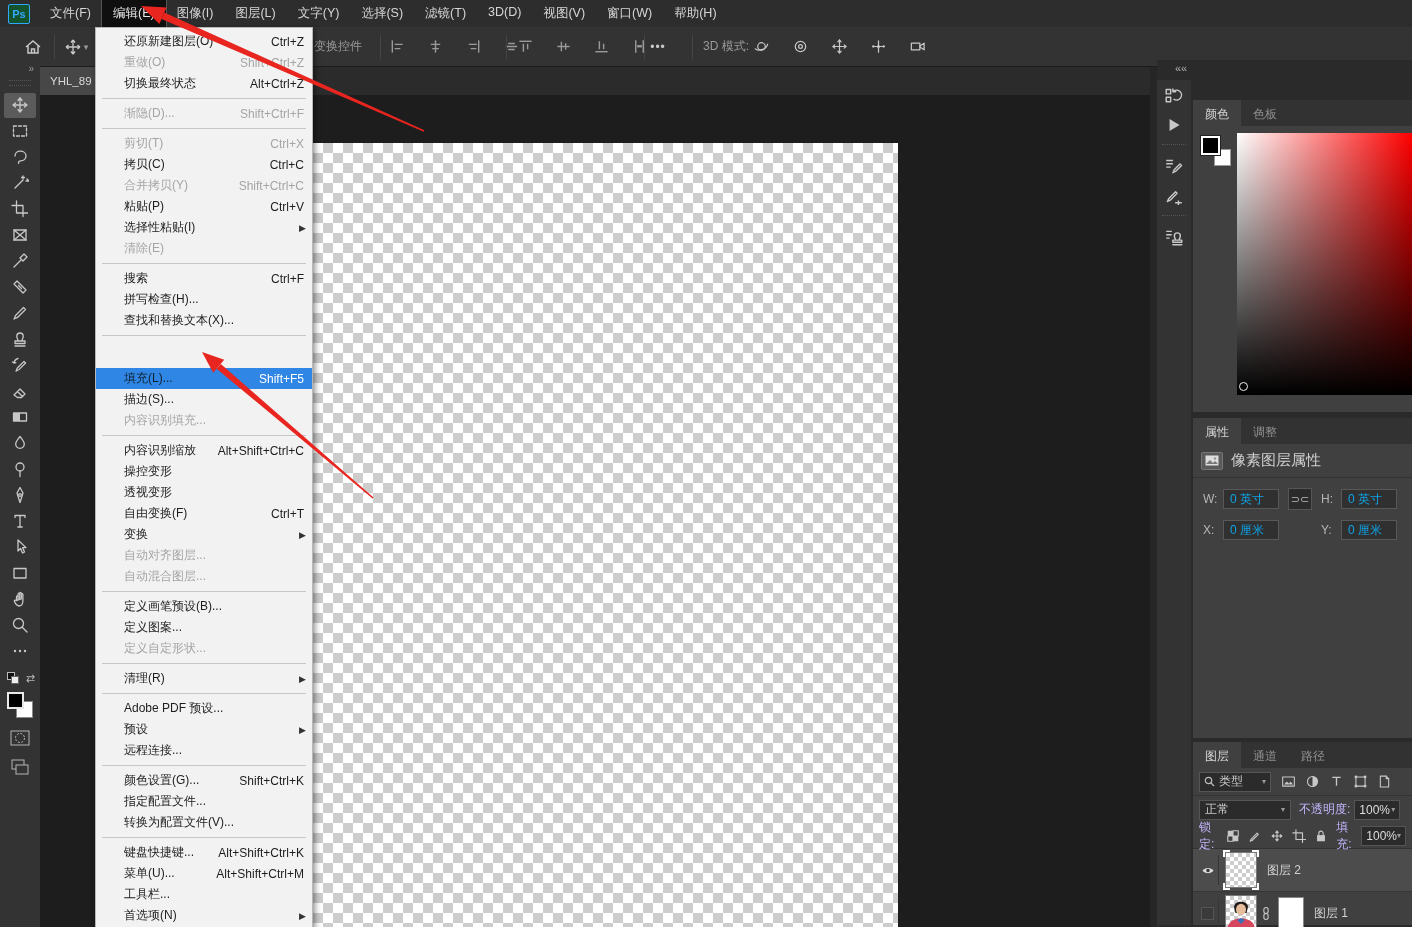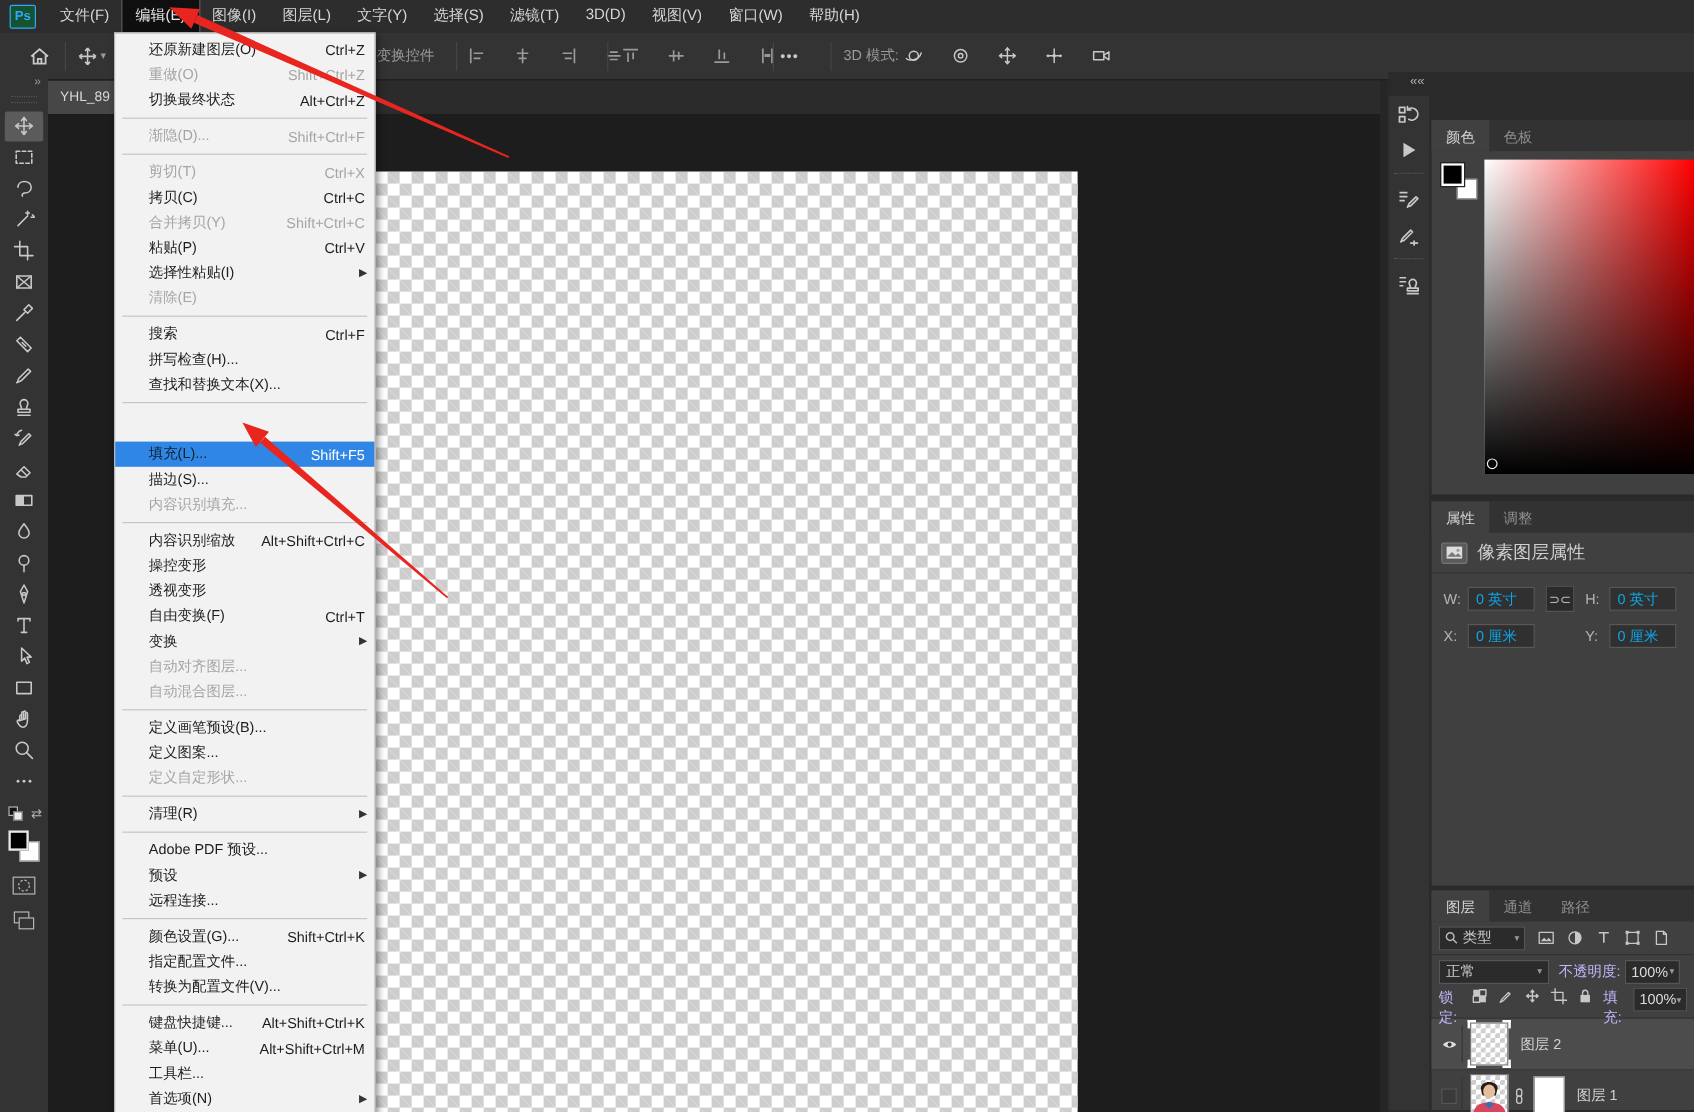--- a/index.html
+++ b/index.html
@@ -88,21 +88,21 @@
   #layers-filter{display:flex;align-items:center;height:28px;padding:0 6px;border-bottom:1px solid #333;}
   #type-dd{width:72px;height:20px;background:#2b2b2b;border:1px solid #555;color:#ccc;font-size:12px;display:flex;align-items:center;padding:0 4px;}
   #type-dd .car{margin-left:auto;font-size:8px;color:#999;}
   .fl-icons{display:flex;gap:9px;margin-left:10px;}
   #layers-blend{display:flex;align-items:center;height:27px;padding:0 6px;}
   #blend-dd{width:92px;height:20px;background:#2b2b2b;border:1px solid #555;color:#ccc;font-size:12px;display:flex;align-items:center;padding:0 5px;}
   #blend-dd .car{margin-left:auto;font-size:8px;color:#999;}
   .opq-lab{color:#c4b5fd;font-size:12px;margin-left:8px;}
   .opq-val{width:46px;height:20px;background:#2b2b2b;border:1px solid #555;color:#ddd;font-size:12px;display:flex;align-items:center;padding:0 4px;margin-left:4px;}
   .opq-val .car{margin-left:auto;font-size:8px;color:#999;}
-  #layers-lock{display:flex;height:26px;padding:0 6px;border-bottom:1px solid #333;}
+  #layers-lock{display:flex;align-items:center;height:26px;padding:0 6px;border-bottom:1px solid #333;}
   #layer-list .lrow{display:flex;align-items:center;height:43px;border-bottom:1px solid #363636;padding:0 4px;}
   #layer-list .lrow.selected{background:#4c4c4c;}
   .eyebox{width:22px;height:30px;display:flex;align-items:center;justify-content:center;border-right:1px solid #363636;margin-right:6px;}
   .eyebox .empty{width:13px;height:13px;border:1px solid #555;background:#3a3a3a;}
   .lthumb{width:32px;height:36px;position:relative;border:1px solid #777;
     background-color:#fff;
     background-image:linear-gradient(45deg,#cdcdcd 25%,transparent 25%,transparent 75%,#cdcdcd 75%),linear-gradient(45deg,#cdcdcd 25%,transparent 25%,transparent 75%,#cdcdcd 75%);
     background-position:0 0,4px 4px;background-size:8px 8px;}
   .corner{position:absolute;width:7px;height:7px;border:2px solid #fff;}
   .c-tl{left:-3px;top:-3px;border-right:none;border-bottom:none;}

